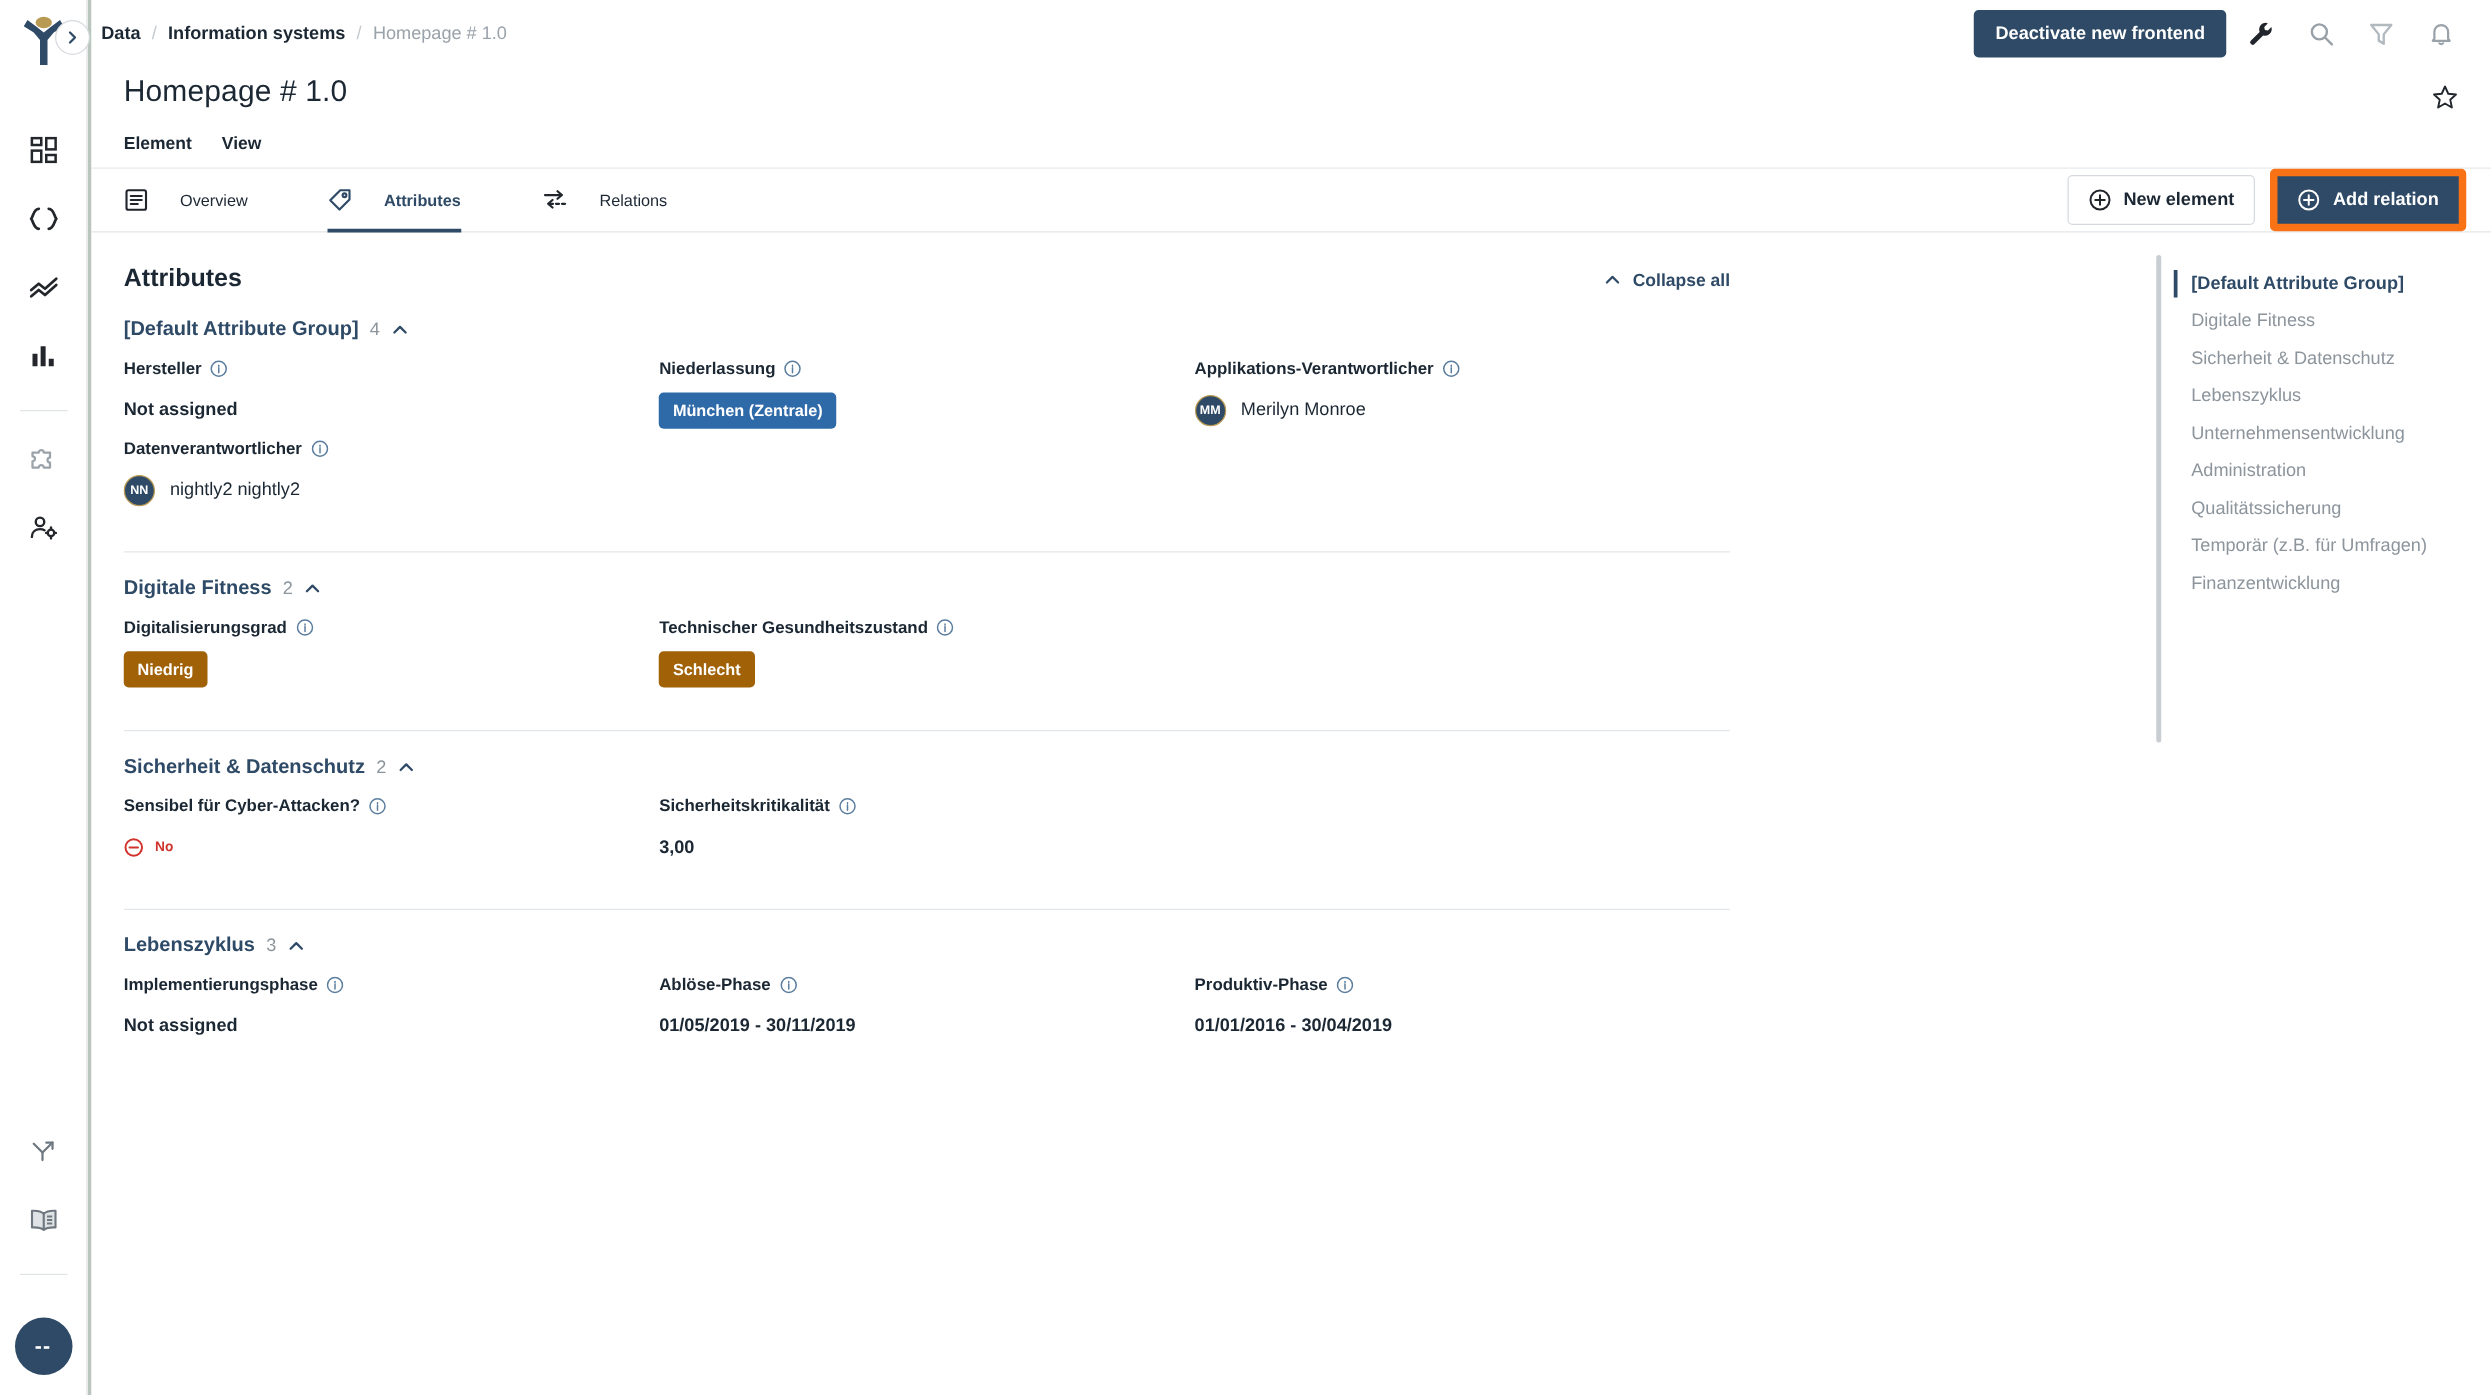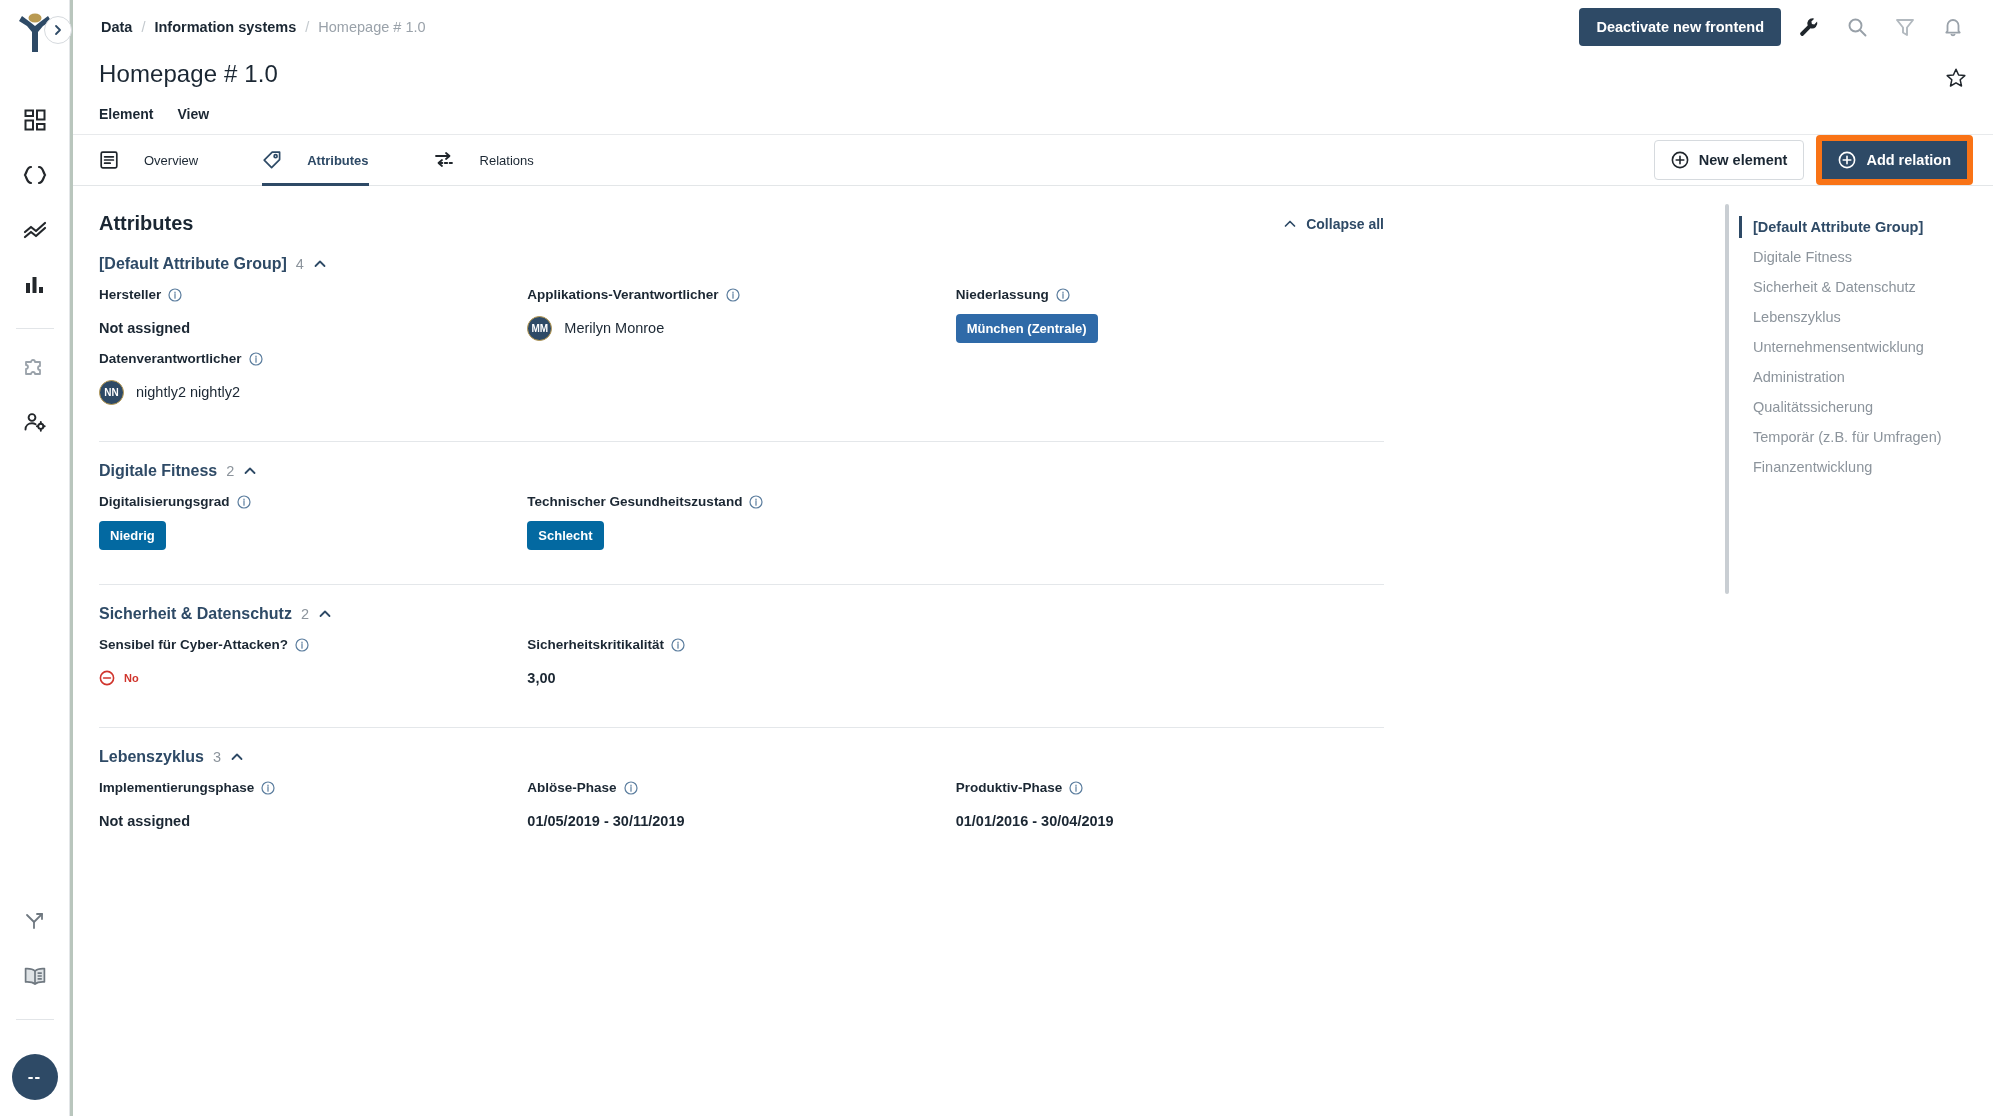--- a/index.html
+++ b/index.html
@@ -44,21 +44,21 @@
     background:#fff; border:1px solid #d6dade;
     display:flex; align-items:center; justify-content:center;
     color:#2e4a66; cursor:pointer; z-index:20;
   }
 
   
   .main { flex:1 1 auto; display:flex; flex-direction:column; min-width:0;
           border-left:3px solid #b9c6bd; }
 
   
-  .topbar { height:54px; display:flex; align-items:center; padding:0 20px 0 28px; }
+  .topbar { height:54px; display:flex; align-items:center; padding:0 20px 0 8px; }
   .crumbs { display:flex; align-items:center; font-size:14.5px; }
   .crumb { color:#1b2733; font-weight:700; cursor:pointer; }
   .crumb.current { color:#9aa2aa; font-weight:400; cursor:default; }
   .crumb-sep { color:#c3c9ce; margin:0 9px; font-weight:400; }
   .topbar-right { margin-left:auto; display:flex; align-items:center; gap:8px; }
   .btn-primary-sm {
     background:#2e4a66; color:#fff; border:none; border-radius:4px;
     font-size:14.5px; font-weight:700; padding:11px 17px; cursor:pointer;
     font-family:inherit;
   }
@@ -132,21 +132,21 @@
     font-size:13.5px; font-weight:700; color:#1b2733; margin-bottom:9px;
   }
   .fval { font-size:14.5px; color:#1b2733; min-height:34px; display:flex; align-items:center; }
   .fval.plain { color:#1b2733;font-weight:bold; }
 
   .chip {
     display:inline-flex; align-items:center; border-radius:4px;
     font-size:13px; font-weight:700; color:#fff; padding:7px 11px;
   }
   .chip.blue { background:#2f6aa8; }
-  .chip.red  { background:#0369a1; }
+  .chip.red  { background:#a16207; }
 
   .person { display:flex; align-items:center; gap:12px; }
   .pav {
     width:25px; height:25px; border-radius:50%;
     background:#2e4a66; color:#fff; font-size:10px; font-weight:700;
     display:flex; align-items:center; justify-content:center;
     border:1.5px solid #b99a52; flex:0 0 25px;
   }
   .pname { font-size:14.5px; color:#1b2733; }
 
@@ -409,48 +409,48 @@
                         <circle cx="7" cy="7" r="6"></circle>
                         <path d="M7 6.2v4M7 4.1v.9" stroke-linecap="round"></path>
                       </svg>
                   </span>
                 </div>
                 <div class="fval plain">Not assigned</div>
               </div>
 
               <div class="field">
                 <div class="flabel">
+                  <span>Niederlassung</span>
+                  <span>
+                    <svg width="14" height="14" viewBox="0 0 14 14" fill="none" stroke="#5b7d9e" stroke-width="1.2">
+                        <circle cx="7" cy="7" r="6"></circle>
+                        <path d="M7 6.2v4M7 4.1v.9" stroke-linecap="round"></path>
+                      </svg>
+                  </span>
+                </div>
+                <div class="fval">
+                  <span class="chip blue">München (Zentrale)</span>
+                </div>
+              </div>
+
+              <div class="field">
+                <div class="flabel">
                   <span>Applikations-Verantwortlicher</span>
                   <span>
                     <svg width="14" height="14" viewBox="0 0 14 14" fill="none" stroke="#5b7d9e" stroke-width="1.2">
                         <circle cx="7" cy="7" r="6"></circle>
                         <path d="M7 6.2v4M7 4.1v.9" stroke-linecap="round"></path>
                       </svg>
                   </span>
                 </div>
                 <div class="fval">
                   <span class="person">
                     <span class="pav">MM</span>
                     <span class="pname">Merilyn Monroe</span>
                   </span>
-                </div>
-              </div>
-
-              <div class="field">
-                <div class="flabel">
-                  <span>Niederlassung</span>
-                  <span>
-                    <svg width="14" height="14" viewBox="0 0 14 14" fill="none" stroke="#5b7d9e" stroke-width="1.2">
-                        <circle cx="7" cy="7" r="6"></circle>
-                        <path d="M7 6.2v4M7 4.1v.9" stroke-linecap="round"></path>
-                      </svg>
-                  </span>
-                </div>
-                <div class="fval">
-                  <span class="chip blue">München (Zentrale)</span>
                 </div>
               </div>
 
               <div class="field">
                 <div class="flabel">
                   <span>Datenverantwortlicher</span>
                   <span>
                     <svg width="14" height="14" viewBox="0 0 14 14" fill="none" stroke="#5b7d9e" stroke-width="1.2">
                         <circle cx="7" cy="7" r="6"></circle>
                         <path d="M7 6.2v4M7 4.1v.9" stroke-linecap="round"></path>

